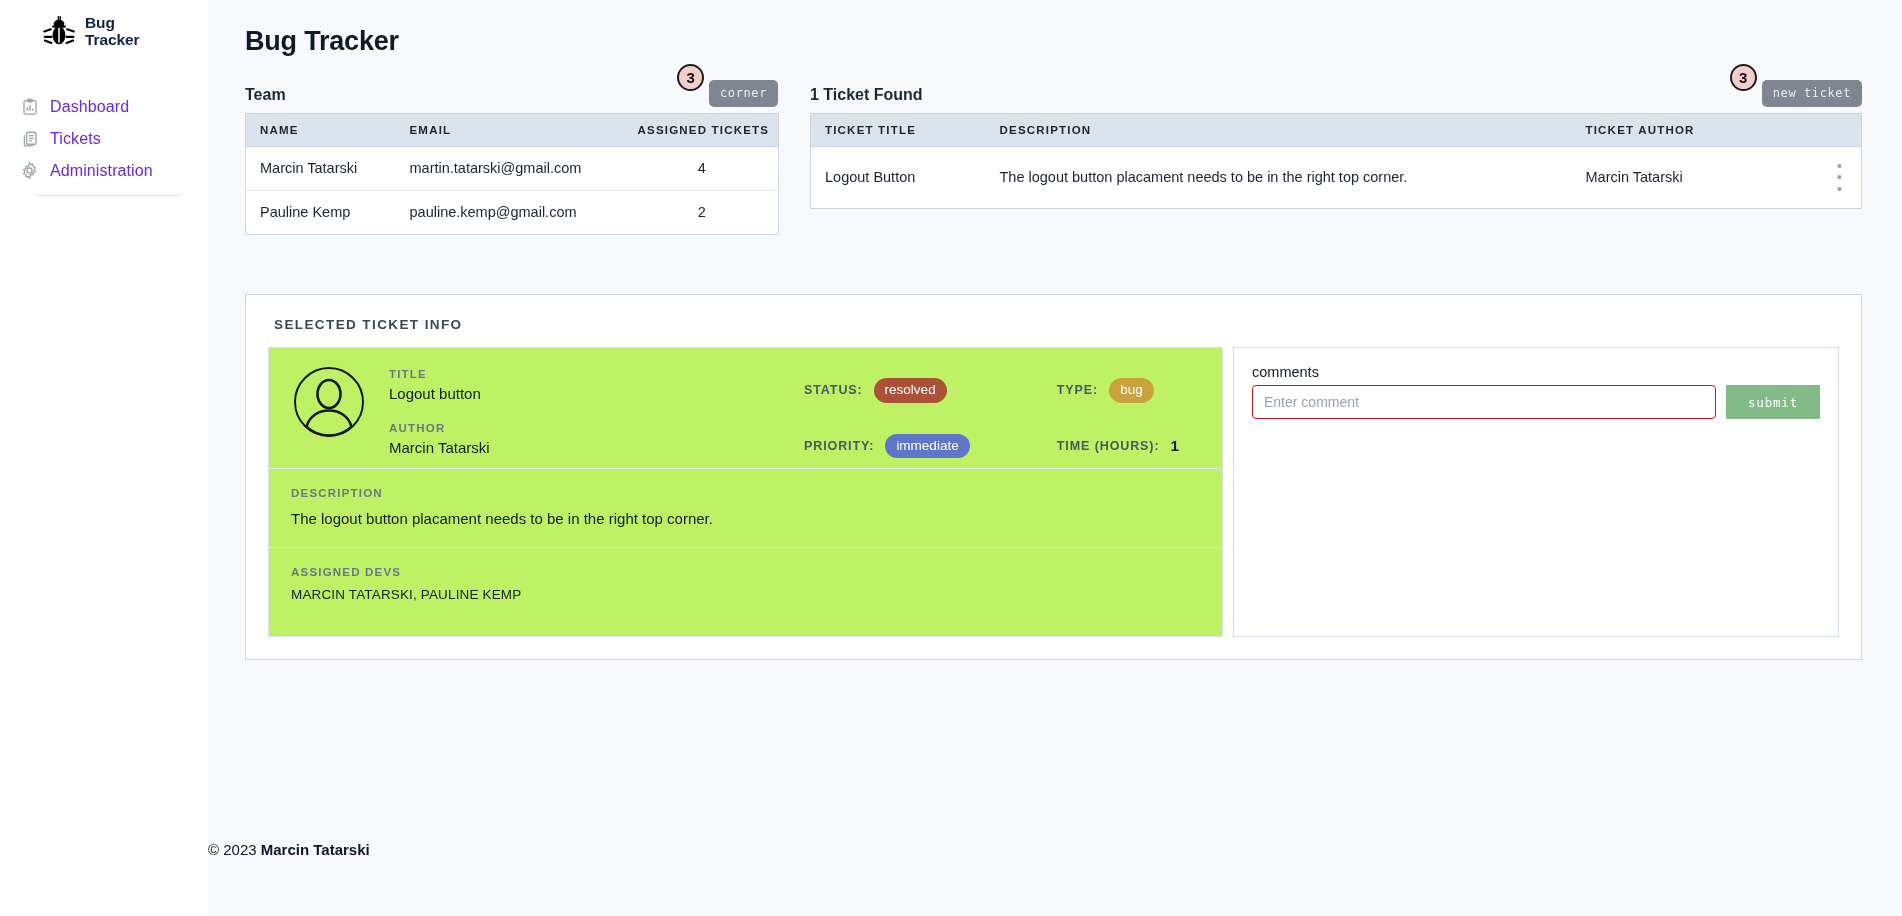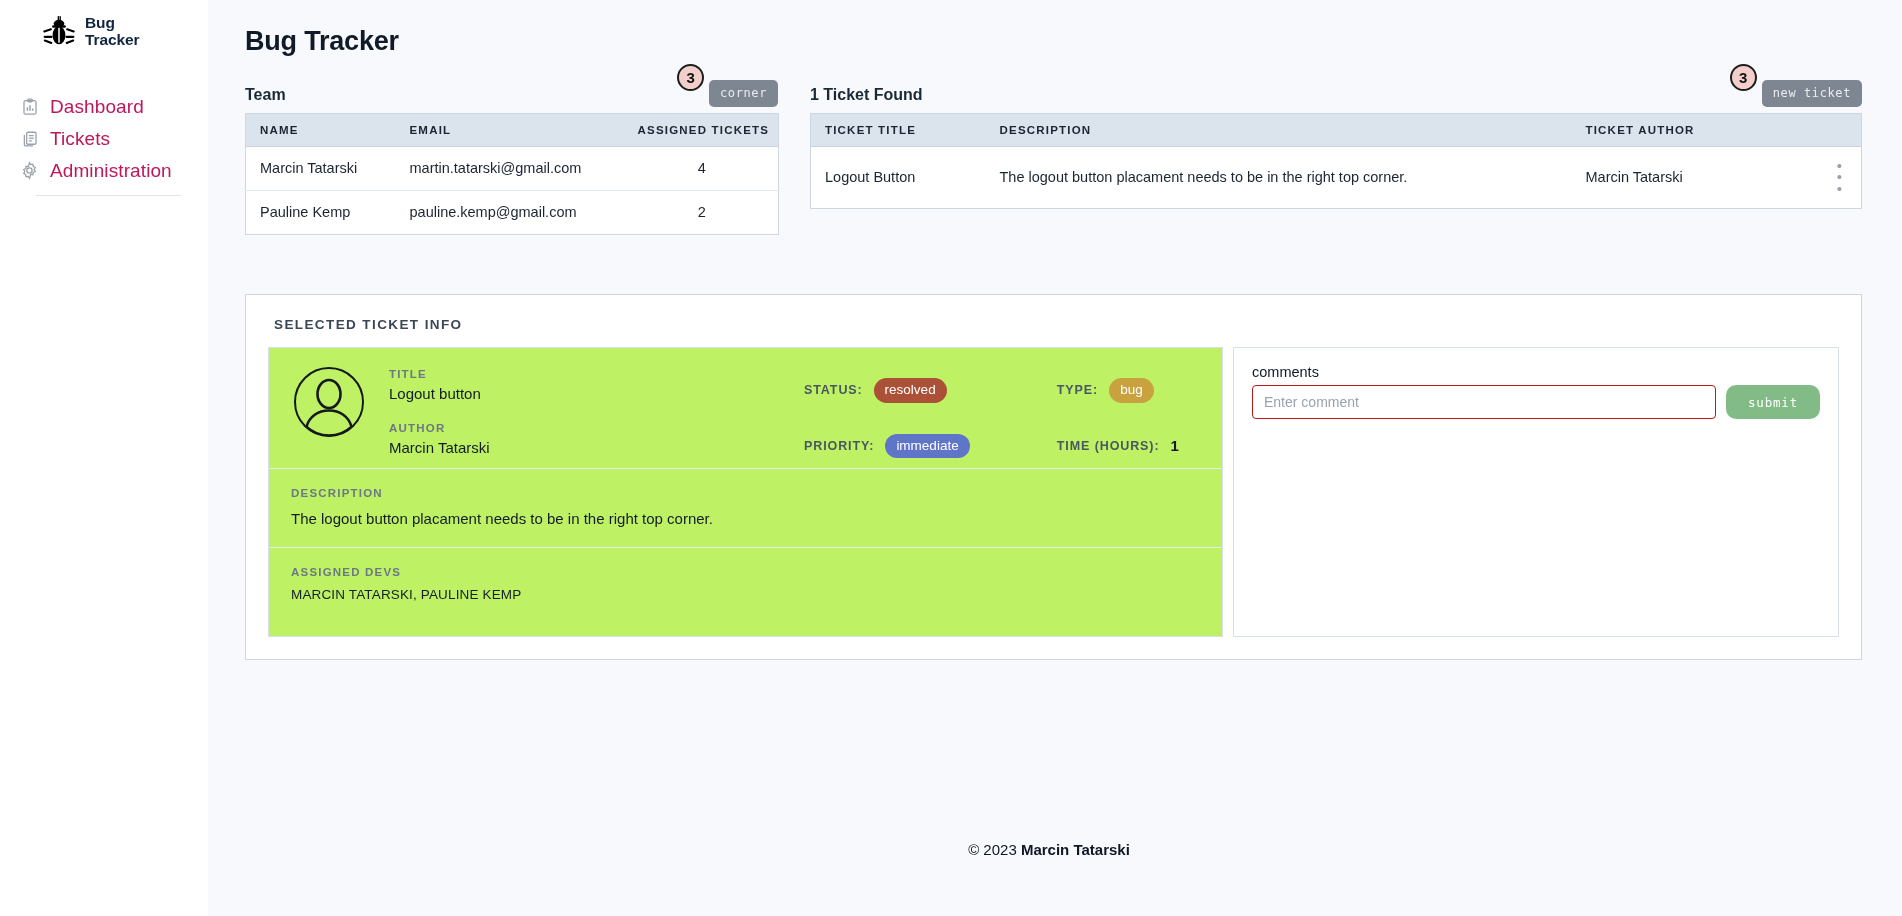--- a/index.html
+++ b/index.html
@@ -44,22 +44,22 @@
     align-items: center;
     gap: 11px;
     height: 32px;
     margin-bottom: 0px;
     padding: 0 0 0 4px;
     cursor: pointer;
   }
   .nav-item + .nav-item { margin-top: 0px; }
   .nav-icon { width: 19px; height: 19px; flex: 0 0 19px; color: #8a9099; display:flex; align-items:center; justify-content:center; }
   .nav-label {
-    font-size: 19px;
-    color: #be185d;
+    font-size: 16px;
+    color: #6d28d9;
     letter-spacing: 0.1px;
     text-align: center;
   }
   .nav-divider {
     margin: 8px 16px 0 20px;
     height: 1px;
     background: #dfe3e8;
     width: 145px;
   }
 
@@ -271,34 +271,33 @@
     color: #1c2531;
     font-family: "Liberation Sans", sans-serif;
     background: #ffffff;
     outline: none;
   }
   .comment-input::placeholder { color: #9aa3ad; }
   .submit-btn {
     margin-left: 10px;
     background: #82bb85;
     border: none;
-    border-radius: 10px;
+    border-radius: 1px;
     color: #ffffff;
     font-family: "DejaVu Sans Mono", monospace;
     font-size: 12.5px;
     letter-spacing: 0.8px;
     padding: 0 22px;
     height: 34px;
     cursor: pointer;
   }
 
   .footer {
     position: absolute;
     left: 0; right: 12px; bottom: 21px;
-    text-align: center;
     font-size: 15px;
     color: #0f1726;
   }
   .footer b { color: #0f1726; }
 </style>
 </head>
 <body>
 
 <div id="app">
 

